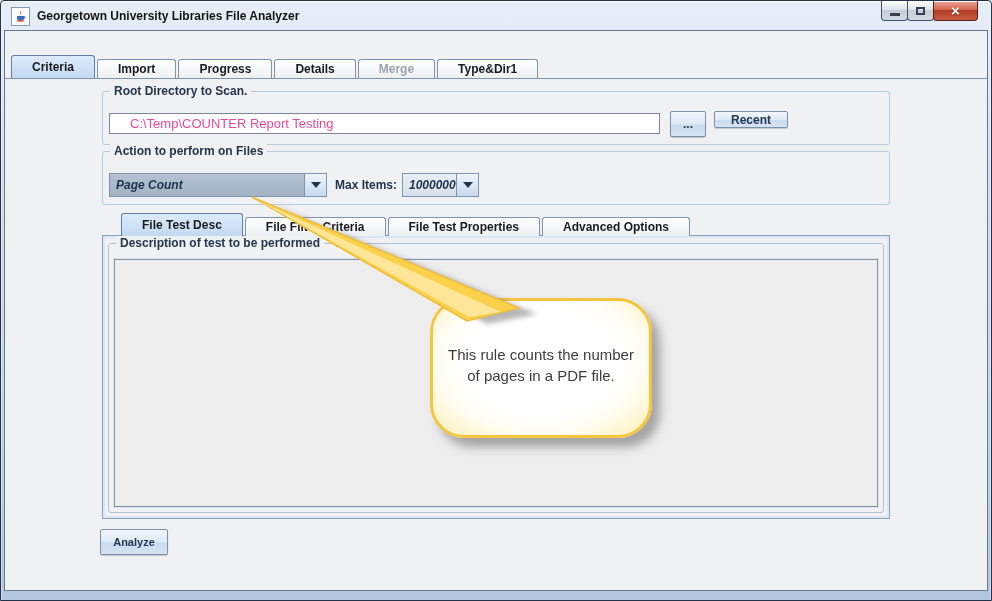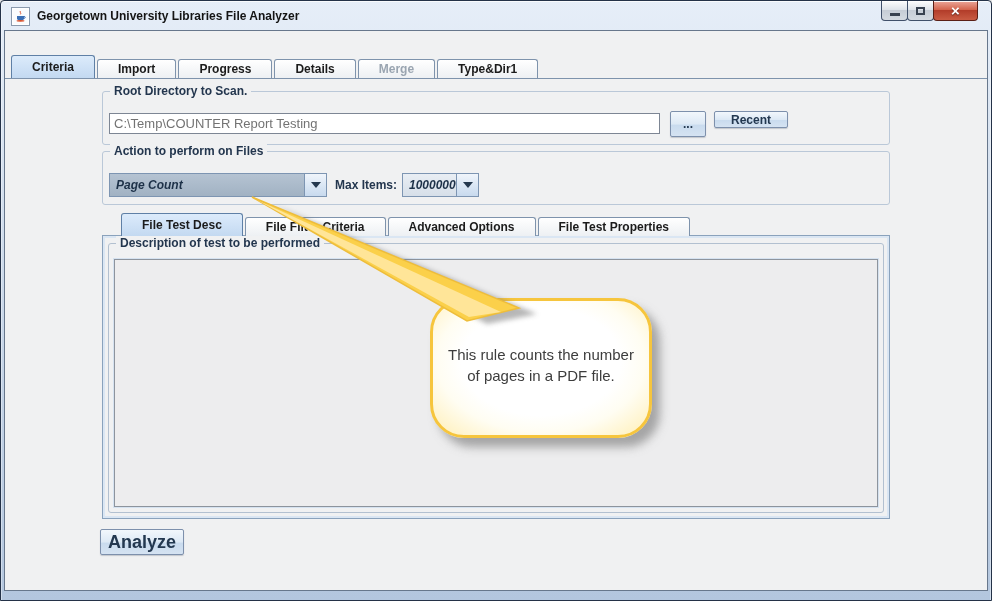--- a/index.html
+++ b/index.html
@@ -43,21 +43,21 @@
   .tab.disabled { color:#9aa5b1; }
   .mainpanel { position:absolute; left:0; right:0; top:47px; bottom:0; border-top:1px solid #7e93ac; background:#f0f1f2; z-index:0; }
 
   
   .groupbox { position:absolute; border:1px solid #bac8d8; border-radius:3px; }
   .groupbox .legend { position:absolute; top:-8px; left:7px; padding:0 4px; background:#f0f1f2;
     font-size:12px; font-weight:bold; color:#23364e; white-space:nowrap; }
 
   
   .textfield { position:absolute; border:1px solid #7d8694; background:#fff; font-family:"Liberation Sans",sans-serif;
-    font-size:13px; color:#737373; padding:1px 4px; }
+    font-size:13px; color:#ec4899; padding:1px 20px; }
   .btn { position:absolute; border:1px solid #7d90ac; border-radius:2px; font-size:12px; font-weight:bold; color:#233850;
     background:linear-gradient(#f2f7fc, #dde9f5 50%, #c9dbee 55%, #d5e3f2);
     display:flex; align-items:center; justify-content:center; box-shadow:0 1px 1px rgba(60,70,90,.25); }
   .combo { position:absolute; border:1px solid #7d95b2; display:flex; }
   .combo .combo-field { flex:1; font-size:12px; font-weight:bold; color:#1d3148; padding:0 6px; display:flex; align-items:center; overflow:hidden; white-space:nowrap;font-style:italic; }
   .combo .combo-field.steel { background:linear-gradient(#b5c3d2, #a1b2c3); }
   .combo .combo-field.light { background:linear-gradient(#e9eef4, #d6dfe9); }
   .combo .combo-arrow { width:22px; border-left:1px solid #7d95b2;
     background:linear-gradient(#f0f5fb, #d9e6f4 55%, #c8daee); display:flex; align-items:center; justify-content:center; }
   .tri-down { width:0; height:0; border-left:5px solid transparent; border-right:5px solid transparent; border-top:6px solid #24384e; }
@@ -140,30 +140,30 @@
         <div class="combo-field light">1000000</div>
         <div class="combo-arrow">
             <span class="tri-down"></span>
           </div>
       </div>
 
       <div class="inner-content" style="left:97px; top:204px; width:788px; height:284px;"></div>
       <div class="tabrow" style="left:116px; top:182px;">
         <div class="tab selected">File Test Desc</div>
         <div class="tab">File Filter Criteria</div>
+        <div class="tab">File Test Properties</div>
         <div class="tab">Advanced Options</div>
-        <div class="tab">File Test Properties</div>
       </div>
 
       <div class="groupbox" style="left:103px; top:212px; width:776px; height:270px; border-color:#b2c0d0;">
         <span class="legend">Description of test to be performed</span>
       </div>
       <div class="desc-area" style="left:109px; top:228px; width:764px; height:248px;"></div>
 
-      <div class="btn" style="left:95px; top:498px; width:84px; height:26px; font-size:18px;">Analyze</div>
+      <div class="btn" style="left:95px; top:498px; width:68px; height:26px; font-size:11px;">Analyze</div>
 
       <div class="callout-bubble" style="left:405px; top:267px; width:222px; height:140px;margin-left:20px;">
         <div class="callout-text">This rule counts the number of pages in a PDF file.</div>
       </div>
       <svg class="callout-tail-svg" width="986" height="562" viewBox="0 0 986 562">
         <defs>
           <filter id="softblur" x="-20%" y="-20%" width="140%" height="140%">
             <feGaussianBlur stdDeviation="2.6"></feGaussianBlur>
           </filter>
         </defs>

